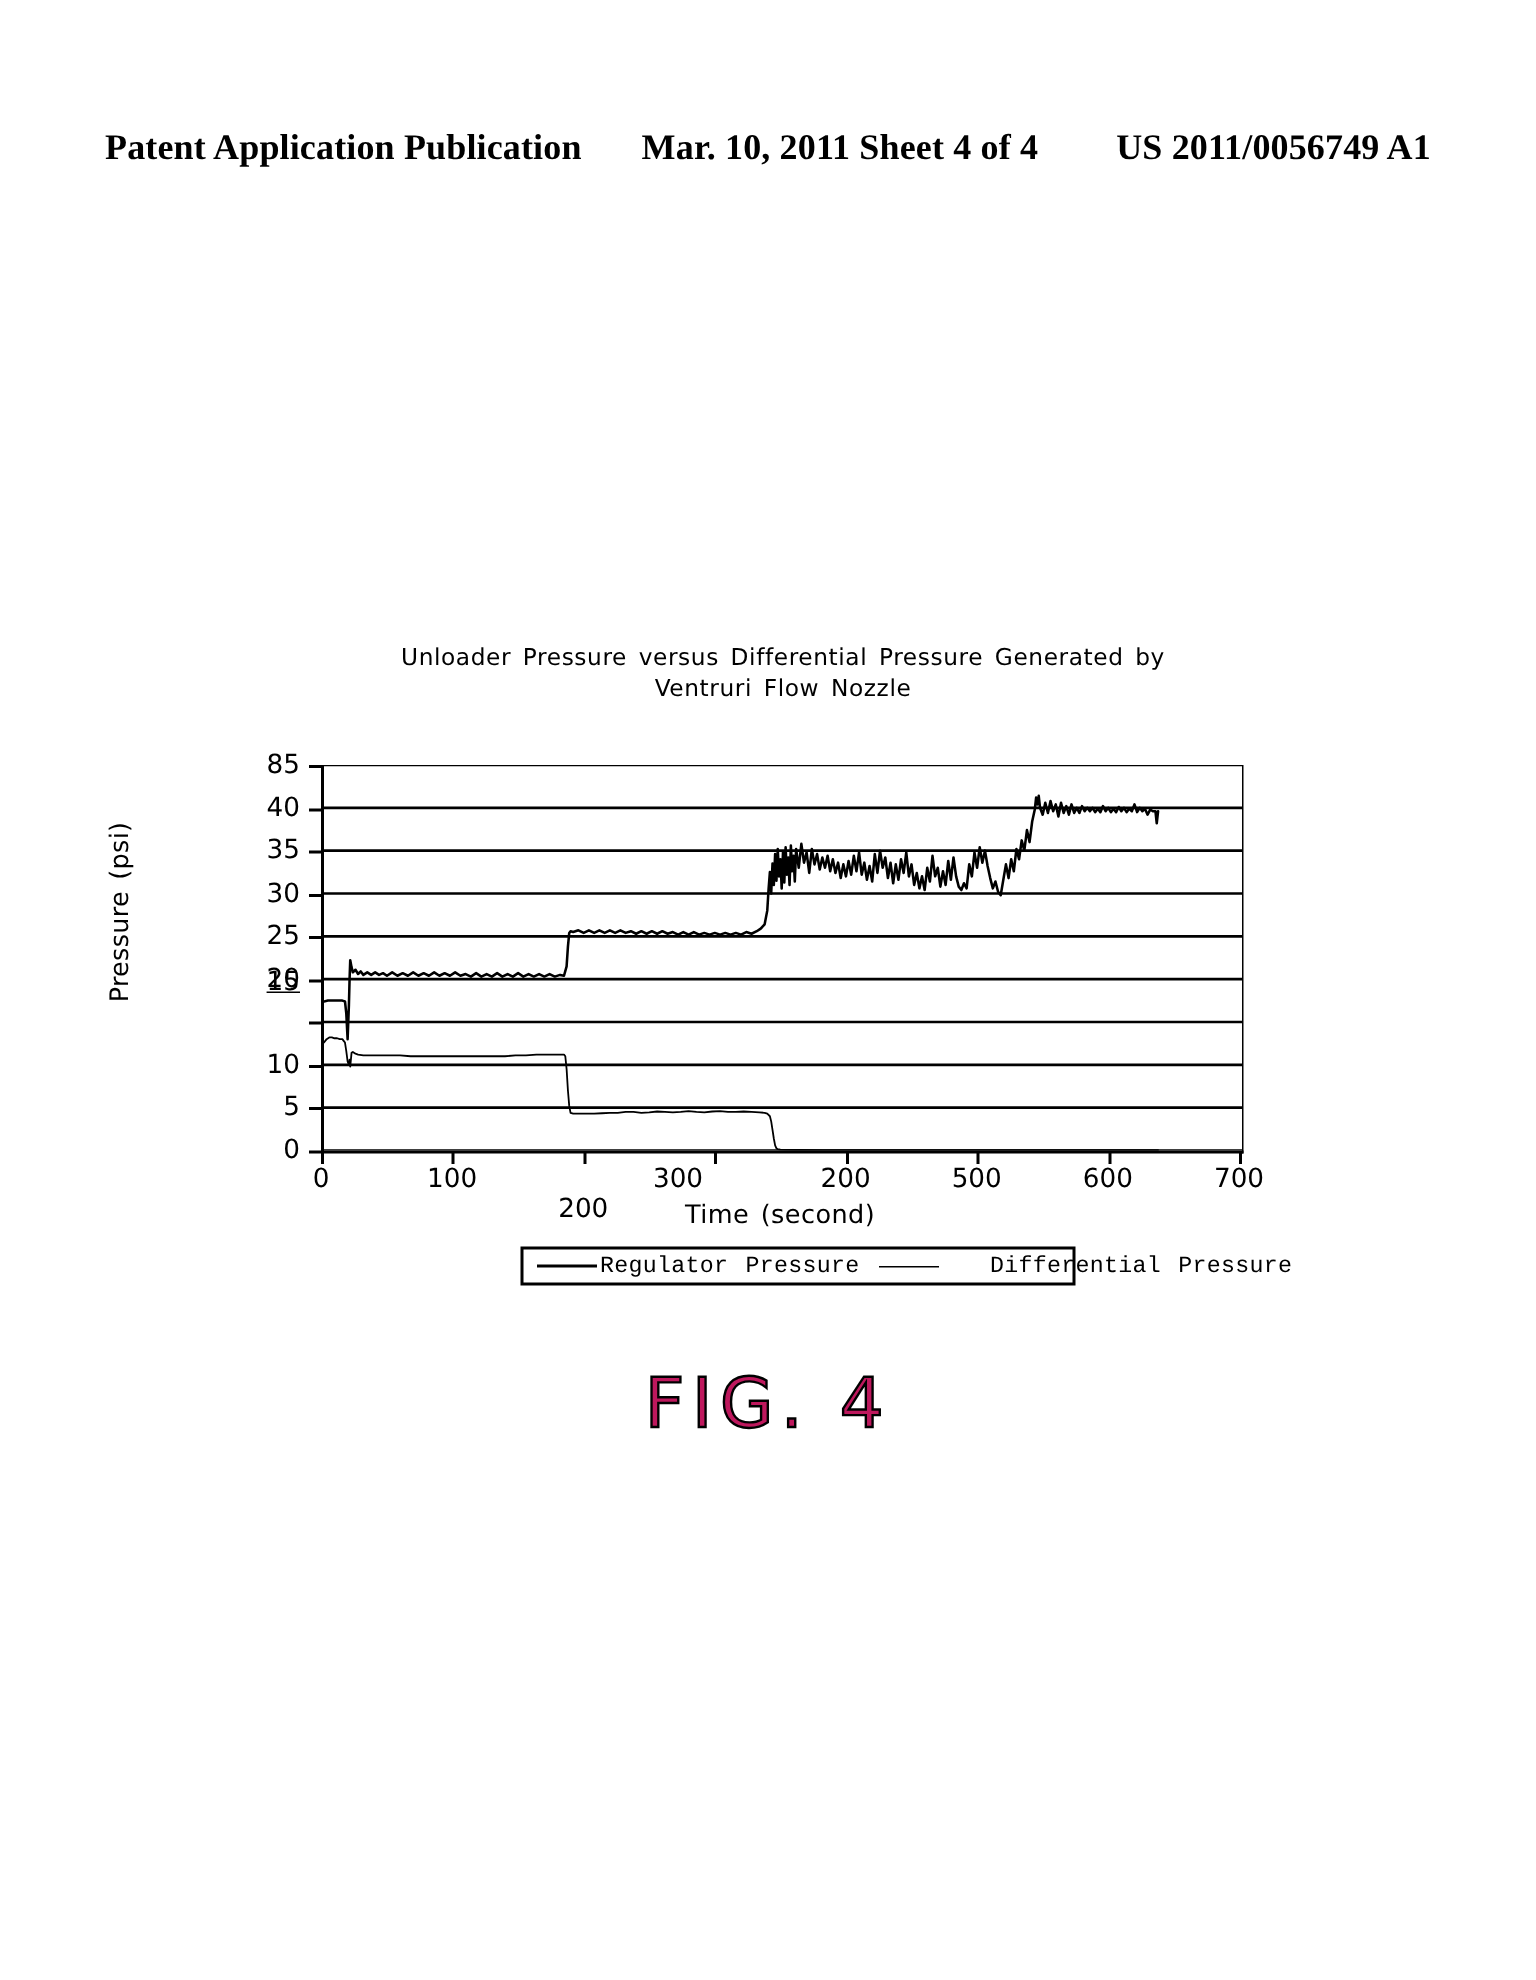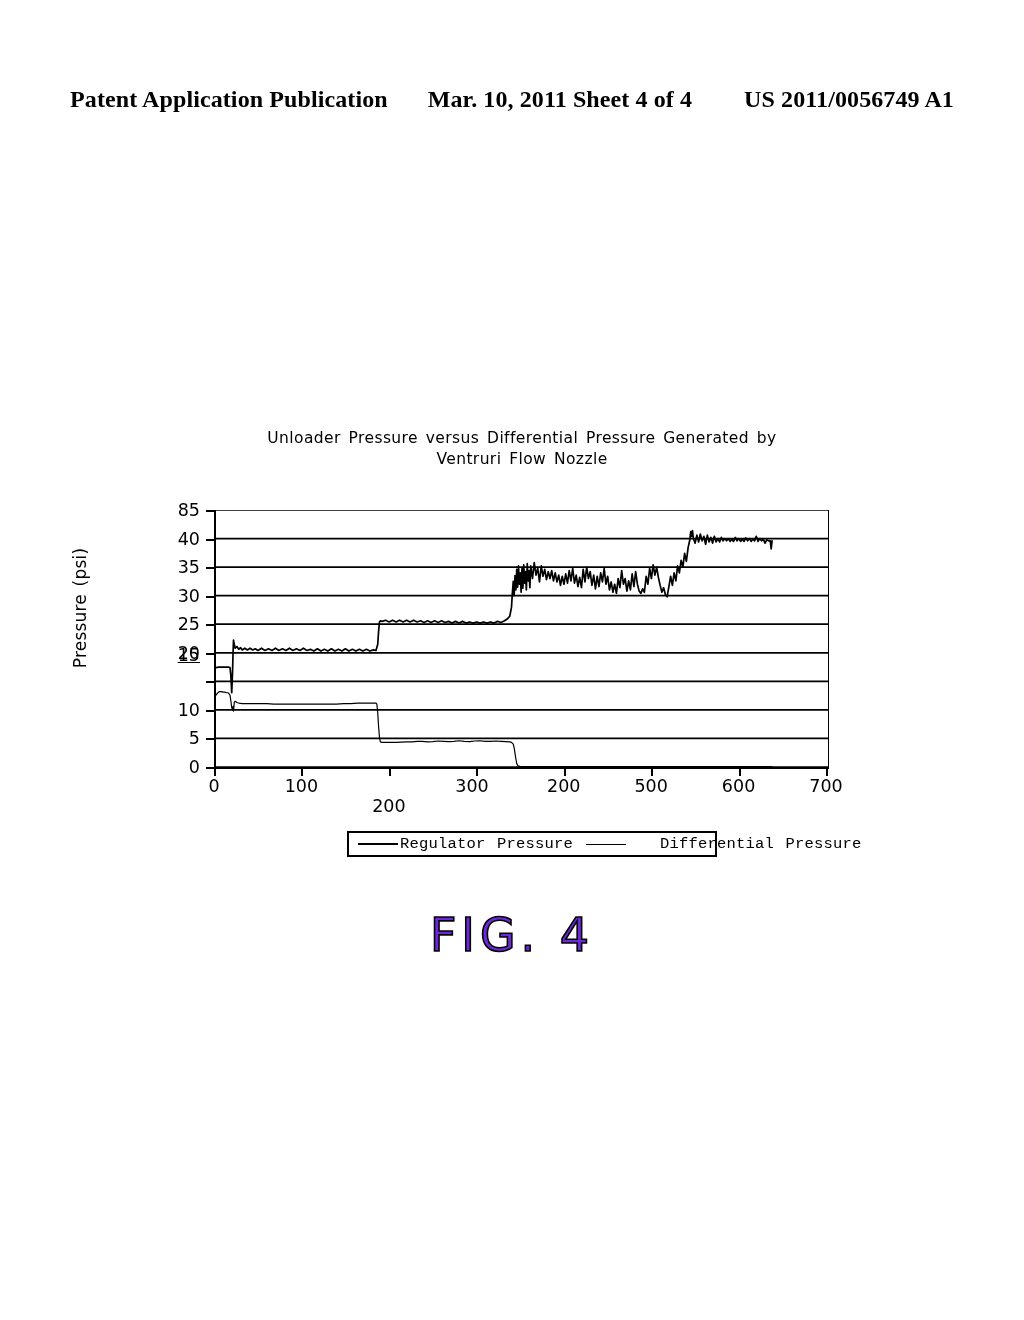--- a/index.html
+++ b/index.html
@@ -195,21 +195,21 @@
   
   #figure-caption {
     position: absolute;
     left: 0;
     top: 908px;
     width: 1024px;
     text-align: center;
     font-family: "DejaVu Sans", sans-serif;
     font-size: 46px;
     letter-spacing: 5px;
-    color: #6d28d9;
+    color: #be185d;
     -webkit-text-stroke: 1.6px #000000;
     text-shadow: none;
   }
 </style>
 </head>
 <body>
 
 <div id="patent-header">
   <span class="hdr-left">Patent Application Publication</span>
   <span class="hdr-mid">Mar. 10, 2011  Sheet 4 of 4</span>
@@ -249,31 +249,32 @@
     </div>
 
   <div id="x-axis-labels">
       <div class="x-tick-mark" style="left: 214px;"></div>
       <div class="x-lab-wrap" style="left: 184px;">0</div>
       <div class="x-tick-mark" style="left: 301.429px;"></div>
       <div class="x-lab-wrap" style="left: 271.429px;">100</div>
       <div class="x-tick-mark" style="left: 388.857px;"></div>
       <div class="x-lab-wrap" style="left: 358.857px; margin-top: 20px;">200</div>
       <div class="x-tick-mark" style="left: 476.286px;"></div>
-      <div class="x-lab-wrap" style="left: 442px; text-align: center;">300</div>
+      <div class="x-lab-wrap" style="left: 422px; text-align: center;">300</div>
       <div class="x-tick-mark" style="left: 563.714px;"></div>
       <div class="x-lab-wrap" style="left: 533.714px;">200</div>
       <div class="x-tick-mark" style="left: 651.143px;"></div>
       <div class="x-lab-wrap" style="left: 621.143px;">500</div>
       <div class="x-tick-mark" style="left: 738.571px;"></div>
       <div class="x-lab-wrap" style="left: 708.571px;">600</div>
       <div class="x-tick-mark" style="left: 826px;"></div>
       <div class="x-lab-wrap" style="left: 796px;">700</div>
     </div>
 
+  <div id="x-axis-title">Time (second)</div>
 
   <div id="plot-area">
     <svg id="plot-svg" viewBox="0 0 612 257" preserveAspectRatio="none">
       <g id="gridlines">
           <line x1="0" x2="612" y1="257" y2="257" stroke="#000000" stroke-width="1.6"></line>
           <line x1="0" x2="612" y1="228.44444444444446" y2="228.44444444444446" stroke="#000000" stroke-width="1.8"></line>
           <line x1="0" x2="612" y1="199.88888888888889" y2="199.88888888888889" stroke="#000000" stroke-width="1.8"></line>
           <line x1="0" x2="612" y1="171.33333333333334" y2="171.33333333333334" stroke="#000000" stroke-width="1.8"></line>
           <line x1="0" x2="612" y1="142.77777777777777" y2="142.77777777777777" stroke="#000000" stroke-width="1.8"></line>
           <line x1="0" x2="612" y1="114.22222222222223" y2="114.22222222222223" stroke="#000000" stroke-width="1.8"></line>

